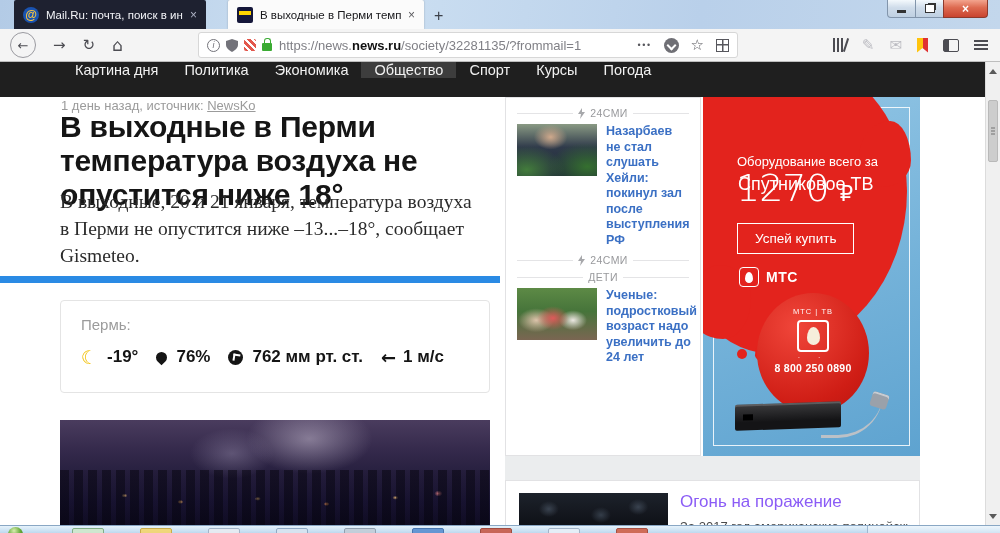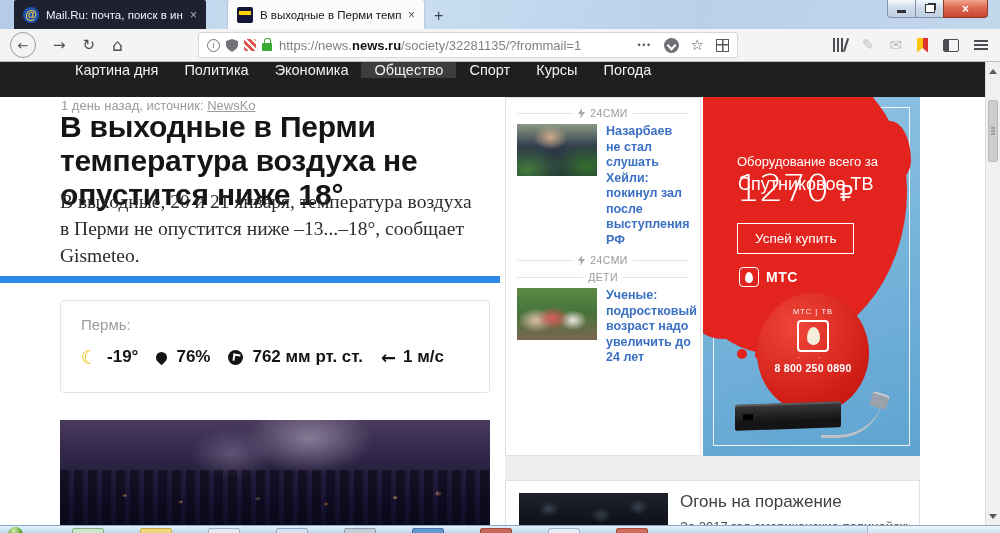--- a/index.html
+++ b/index.html
@@ -183,21 +183,21 @@
   .gap-strip{position:absolute;left:505px;top:394px;width:415px;height:24px;background:#ebedee;}
 
   
   .more-card{position:absolute;left:505px;top:418px;width:415px;height:60px;box-sizing:border-box;
       background:#fff;border:1px solid #e2e2e4;}
   .more-thumb{position:absolute;left:13px;top:12px;width:149px;height:40px;
       background:radial-gradient(10px 8px at 20% 40%,#39424f,transparent),
                  radial-gradient(10px 8px at 55% 55%,#343d49,transparent),
                  radial-gradient(10px 8px at 80% 35%,#39424f,transparent),
                  linear-gradient(180deg,#1d222b,#0b0d12);}
-  .more-title{position:absolute;left:174px;top:11px;font-size:17px;color:#404040;}
+  .more-title{position:absolute;left:174px;top:11px;font-size:17px;color:#8b5cf6;}
   .more-snippet{position:absolute;left:174px;top:38px;font-size:13px;color:#4a4a4a;width:230px;
       white-space:nowrap;overflow:hidden;}
 
   
   .scrollbar{position:absolute;left:985px;top:0;width:15px;height:463px;background:#f0f0f0;
       border-left:1px solid #dcdcdc;box-sizing:border-box;}
   .sc-up,.sc-down{position:absolute;left:0;width:14px;height:14px;display:flex;align-items:center;
       justify-content:center;}
   .sc-up{top:2px;}
   .sc-down{bottom:2px;}

